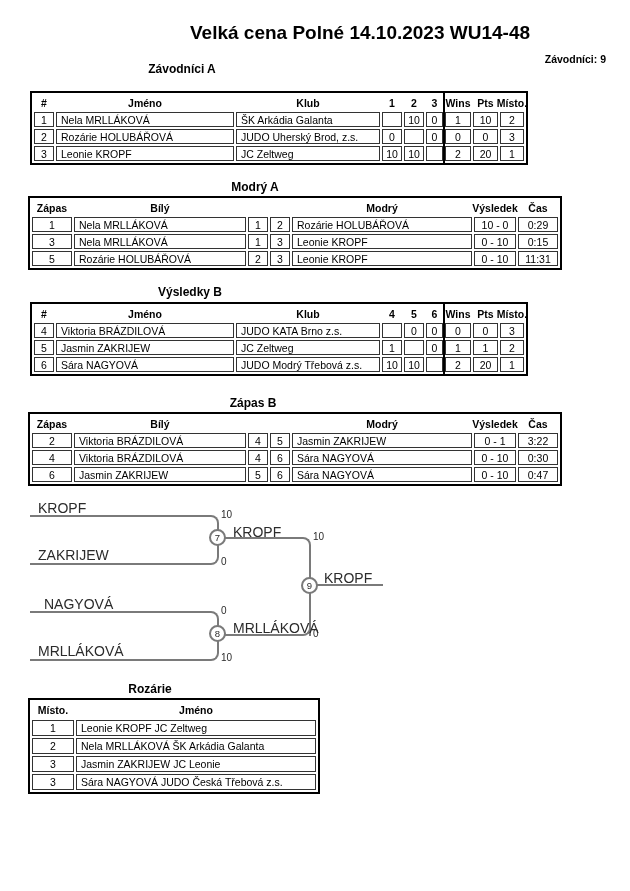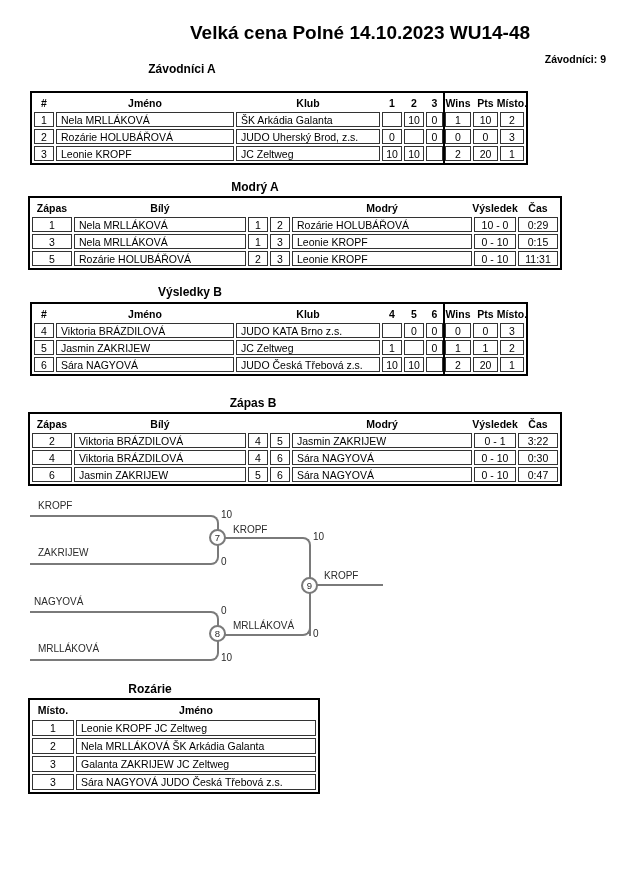--- a/index.html
+++ b/index.html
@@ -22,21 +22,21 @@
   .zp{grid-template-columns:40px 172px 20px 20px 180px 42px 40px;grid-auto-rows:15px;}
   .vy{grid-template-columns:42px 240px;grid-auto-rows:16px;}
   .thick{position:absolute;top:0;bottom:0;width:2px;background:#000;left:411px;}
   
   .br-line{position:absolute;background:#7a7a7a;}
   .br-box{position:absolute;border:0 solid #7a7a7a;}
   .pair{border-top-width:2px;border-right-width:2px;border-bottom-width:2px;
         border-radius:0 8px 8px 0;}
   .wtop{border-top-width:2px;border-right-width:2px;border-top-right-radius:8px;}
   .wbot{border-bottom-width:2px;border-right-width:2px;border-bottom-right-radius:8px;}
-  .br-label{position:absolute;font-size:10px;color:#2b2b2b;white-space:nowrap;}
+  .br-label{position:absolute;font-size:14px;color:#2b2b2b;white-space:nowrap;}
   .br-score{position:absolute;font-size:10px;color:#2b2b2b;white-space:nowrap;}
   .br-circle{position:absolute;width:17px;height:17px;border-radius:50%;
         border:2px solid #7a7a7a;background:#fff;box-sizing:border-box;
         display:flex;align-items:center;justify-content:center;
         font-size:9.5px;color:#2b2b2b;z-index:2;}
 </style>
 </head>
 <body>
 
 <div class="page">
@@ -151,21 +151,21 @@
     <div class="c l">JC Zeltweg</div>
     <div class="c">1</div>
     <div class="c"></div>
     <div class="c">0</div>
     <div class="c">1</div>
     <div class="c">1</div>
     <div class="c">2</div>
 
     <div class="c">6</div>
     <div class="c l">Sára NAGYOVÁ</div>
-    <div class="c l">JUDO Česká Třebová z.s.</div>
+    <div class="c l">JUDO Modrý Třebová z.s.</div>
     <div class="c">10</div>
     <div class="c">10</div>
     <div class="c"></div>
     <div class="c">2</div>
     <div class="c">20</div>
     <div class="c">1</div>
   </div>
 
   <div class="section-title" style="left:253px;top:396px">Zápas B</div>
   <div class="tbl zp" style="left:28px;top:412px">
@@ -202,21 +202,21 @@
     <div class="c">0:47</div>
   </div>
 
   <div>
     <div class="br-label" style="left:38px;top:500px">KROPF</div>
     <div class="br-label" style="left:38px;top:547px">ZAKRIJEW</div>
     <div class="br-box pair" style="left:30px;top:515px;width:187px;height:46px"></div>
     <div class="br-score" style="left:221px;top:509px">10</div>
     <div class="br-score" style="left:221px;top:556px">0</div>
 
-    <div class="br-label" style="left:34px;top:596px">NAGYOVÁ</div>
+    <div class="br-label" style="left:44px;top:596px">NAGYOVÁ</div>
     <div class="br-label" style="left:38px;top:643px">MRLLÁKOVÁ</div>
     <div class="br-box pair" style="left:30px;top:611px;width:187px;height:46px"></div>
     <div class="br-score" style="left:221px;top:605px">0</div>
     <div class="br-score" style="left:221px;top:652px">10</div>
 
     <div class="br-box wtop" style="left:217px;top:537px;width:92px;height:97px"></div>
     <div class="br-box wbot" style="left:217px;top:586px;width:92px;height:48px"></div>
     <div class="br-label" style="left:233px;top:524px">KROPF</div>
     <div class="br-label" style="left:233px;top:620px">MRLLÁKOVÁ</div>
     <div class="br-score" style="left:313px;top:531px">10</div>
@@ -233,18 +233,18 @@
   <div class="section-title" style="left:150px;top:682px">Rozárie</div>
   <div class="tbl vy" style="left:28px;top:698px">
     <div class="h">Místo.</div>
     <div class="h">Jméno</div>
 
     <div class="c">1</div>
     <div class="c l">Leonie KROPF JC Zeltweg</div>
     <div class="c">2</div>
     <div class="c l">Nela MRLLÁKOVÁ ŠK Arkádia Galanta</div>
     <div class="c">3</div>
-    <div class="c l">Galanta ZAKRIJEW JC Zeltweg</div>
+    <div class="c l">Jasmin ZAKRIJEW JC Leonie</div>
     <div class="c">3</div>
     <div class="c l">Sára NAGYOVÁ JUDO Česká Třebová z.s.</div>
   </div>
 
 </div>
 
 </body></html>

